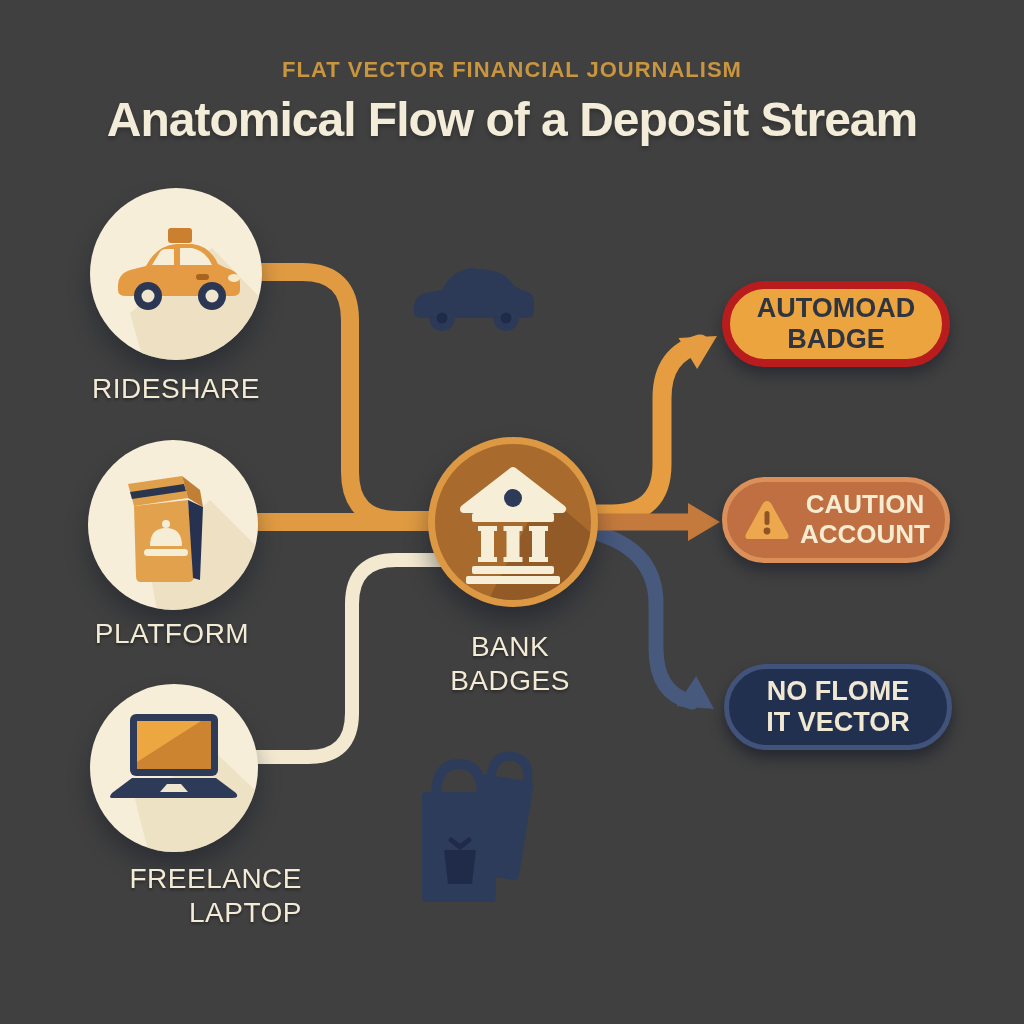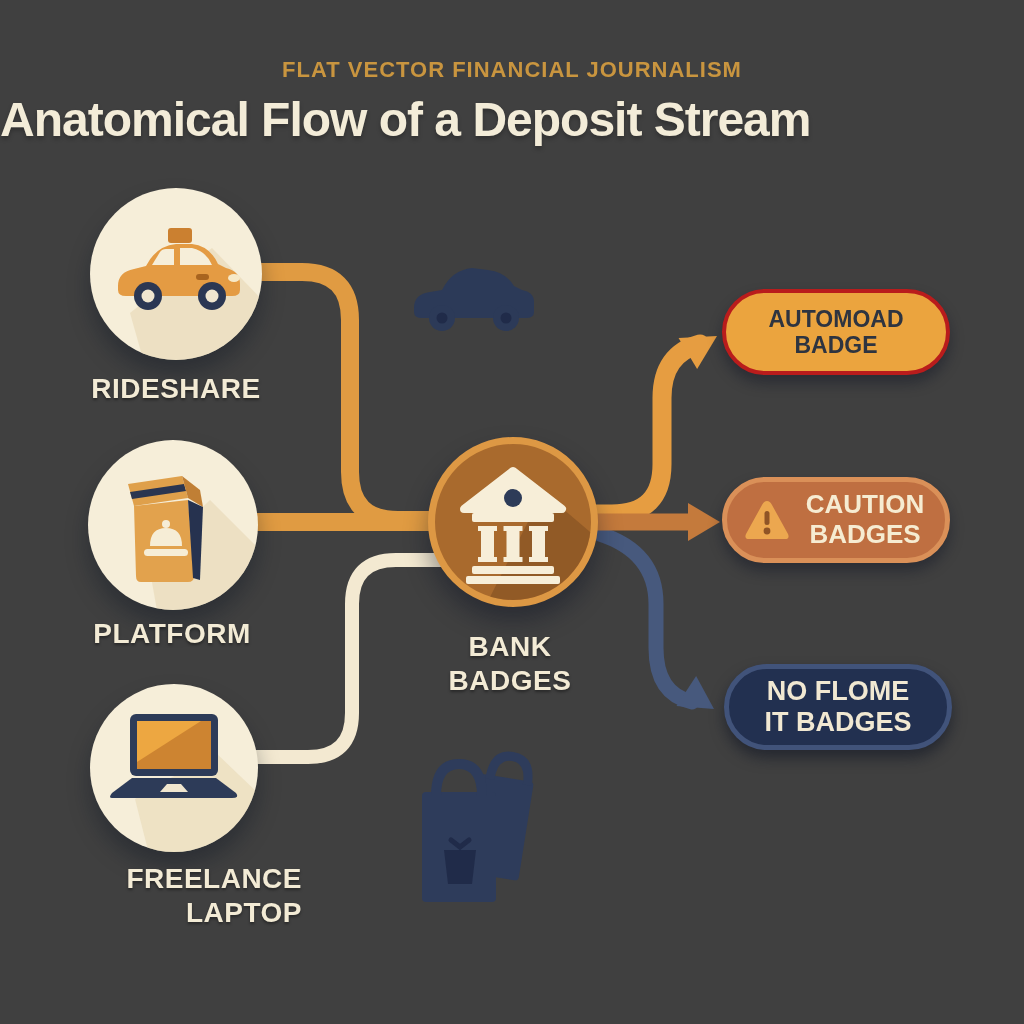--- a/index.html
+++ b/index.html
@@ -6,21 +6,21 @@
   .canvas{
     position:relative;width:1024px;height:1024px;overflow:hidden;
     background:#404040;
     font-family:"Liberation Sans",sans-serif;
   }
   .kicker{
     position:absolute;top:57px;left:0;width:100%;text-align:center;
     color:#c9953f;font-size:22px;font-weight:700;letter-spacing:1px;
   }
   .title{
-    position:absolute;top:92px;left:0;width:100%;text-align:left;
+    position:absolute;top:92px;left:0;width:100%;text-align:center;
     color:#f3ecd8;font-size:48px;font-weight:700;letter-spacing:-1px;
     text-shadow:0 3px 4px rgba(0,0,0,0.25);
   }
   .layer{position:absolute;left:0;top:0;width:1024px;height:1024px;}
   .ghost-layer{z-index:0;}
   .wire-layer{z-index:1;}
   .node{
     position:absolute;border-radius:50%;background:#f6eed9;overflow:hidden;
     box-shadow:0 14px 22px rgba(10,16,32,0.35);z-index:2;
   }
@@ -28,37 +28,37 @@
   #node-rideshare{left:90px;top:188px;width:172px;height:172px;}
   #node-platform{left:88px;top:440px;width:170px;height:170px;}
   #node-freelance{left:90px;top:684px;width:168px;height:168px;}
   #node-bank{
     left:428px;top:437px;width:170px;height:170px;border-radius:50%;
     background:#a96a2d;border:7px solid #dd9844;box-sizing:border-box;
     overflow:hidden;box-shadow:0 14px 24px rgba(10,16,32,0.4);z-index:2;position:absolute;
   }
   #node-bank svg{position:absolute;left:-7px;top:-7px;}
   .node-label{
-    position:absolute;color:#f3ebd5;font-size:28px;font-weight:700;
+    position:absolute;color:#f3ebd5;font-size:28px;font-weight:400;
     text-align:center;letter-spacing:0.5px;white-space:pre-line;line-height:1.2;
     text-shadow:0 2px 3px rgba(0,0,0,0.4);z-index:3;
   }
   #label-rideshare{left:46px;top:372px;width:260px;}
   #label-platform{left:42px;top:617px;width:260px;}
   #label-freelance{left:42px;top:862px;width:260px;text-align:right;}
   #label-bank{left:380px;top:630px;width:260px;}
   .pill{
     position:absolute;border-radius:46px;box-sizing:border-box;z-index:2;
     display:flex;align-items:center;justify-content:center;
     font-weight:700;white-space:pre-line;text-align:center;line-height:1.15;
     box-shadow:0 8px 14px rgba(10,16,32,0.4);
   }
   #pill-automoad{
-    left:722px;top:289px;width:228px;height:86px;
-    background:#eba43e;border:4px solid #b91c1c;color:#2e3440;font-size:23px;
+    left:722px;top:281px;width:228px;height:86px;
+    background:#eba43e;border:8px solid #b91c1c;color:#2e3440;font-size:27px;
   }
   #pill-caution{
     left:722px;top:477px;width:228px;height:86px;
     background:#bf6f41;border:5px solid #da9058;color:#f6ecd2;font-size:26px;
     justify-content:flex-start;padding-left:16px;gap:8px;
   }
   #pill-caution .pill-text{flex:1;padding-right:14px;}
   #pill-noflome{
     left:724px;top:664px;width:228px;height:86px;
     background:#223050;border:5px solid #41537a;color:#f1e8d2;font-size:27px;
@@ -183,21 +183,21 @@
 BADGE</span>
   </div>
 
   <div class="pill" id="pill-caution">
     <svg width="48" height="44" viewBox="0 0 48 44">
       <path d="M24 3 Q27 3 29 7 L45 36 Q47 41 42 41 L6 41 Q1 41 3 36 L19 7 Q21 3 24 3 Z" fill="#eca74f"></path>
       <rect x="21.5" y="13" width="5" height="14" rx="2.5" fill="#8f5426"></rect>
       <circle cx="24" cy="33" r="3.4" fill="#8f5426"></circle>
     </svg>
     <span class="pill-text">CAUTION
-BADGES</span>
+ACCOUNT</span>
   </div>
 
   <div class="pill" id="pill-noflome">
     <span class="pill-text">NO FLOME
-IT BADGES</span>
+IT VECTOR</span>
   </div>
 
 </div>
 
 </body></html>

